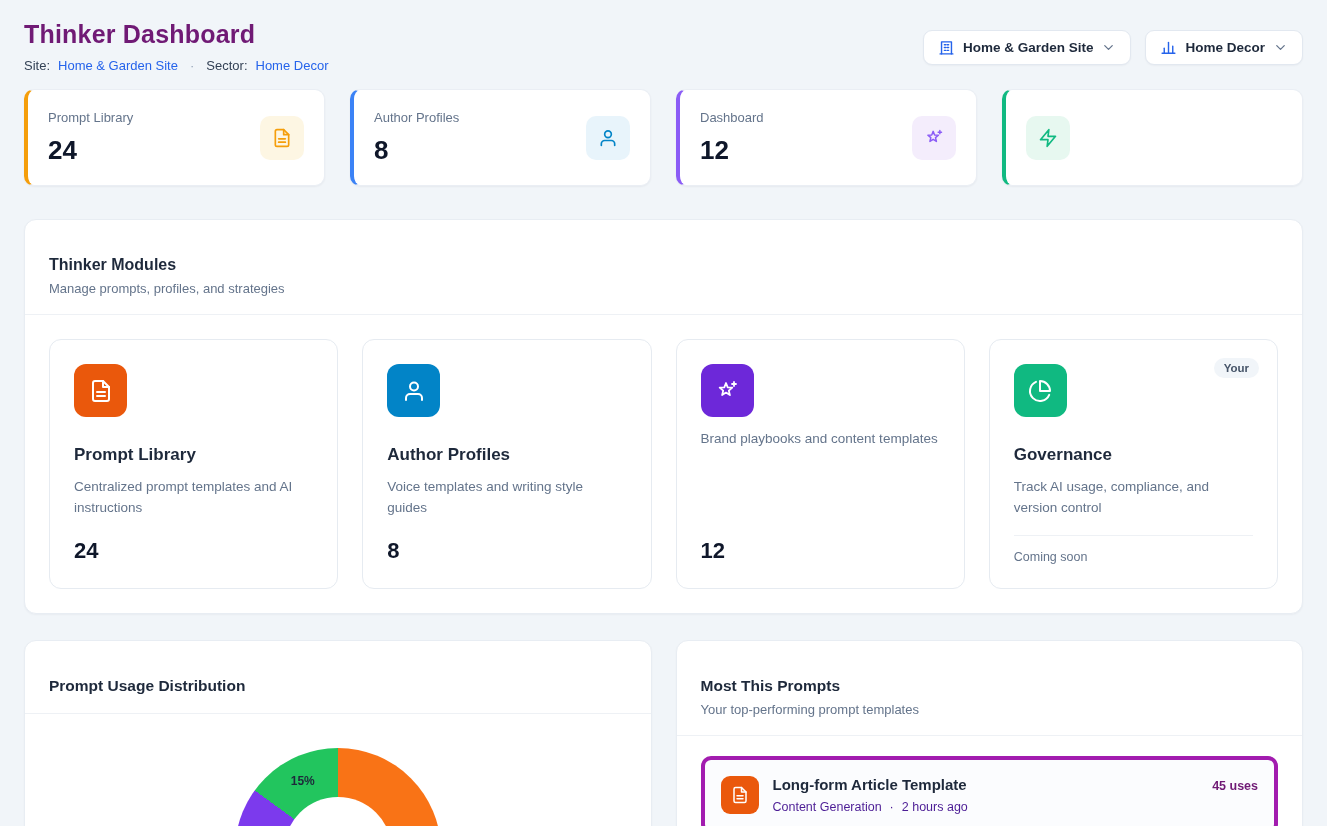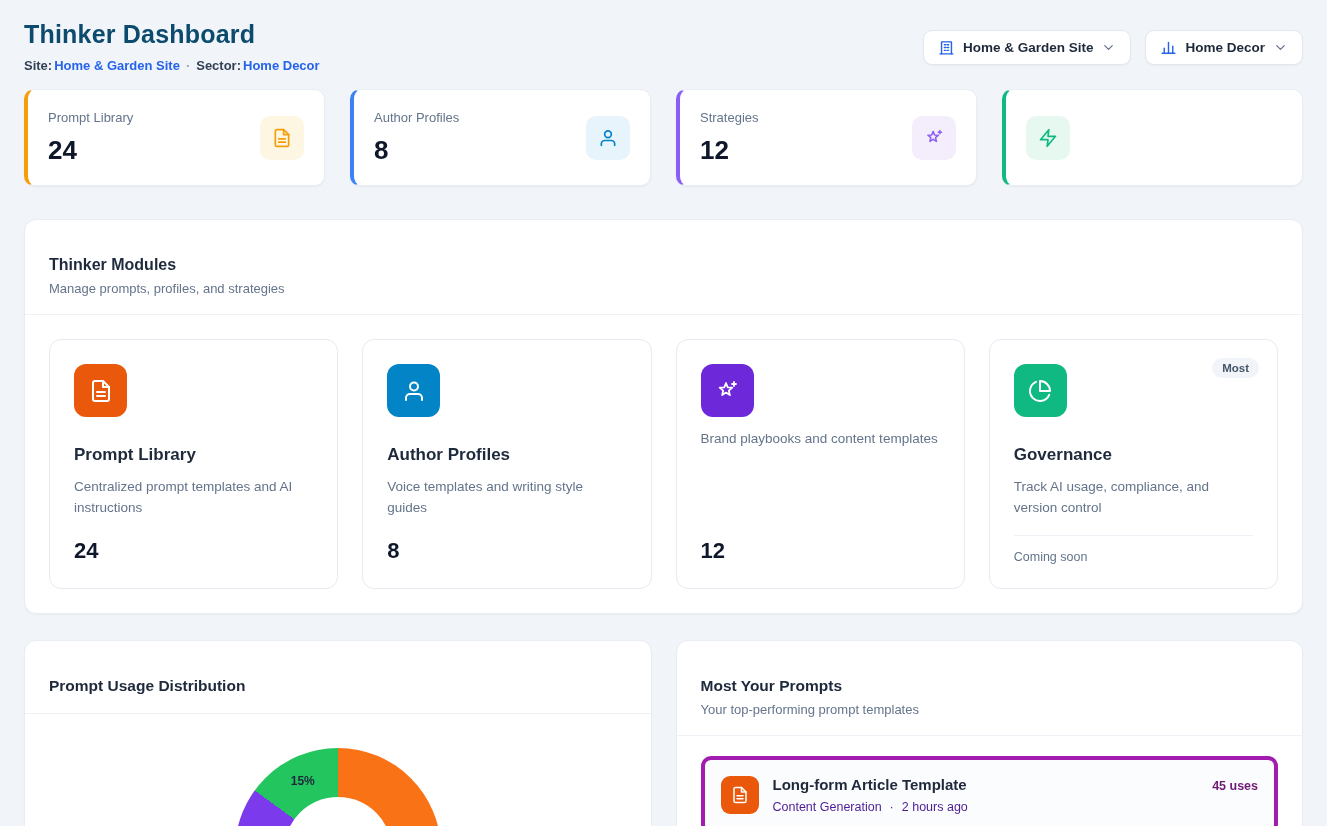--- a/index.html
+++ b/index.html
@@ -6,22 +6,22 @@
   html,body { width:1327px; height:826px; overflow:hidden; }
   body {
     background:#f1f5f9;
     font-family:"Liberation Sans","DejaVu Sans",sans-serif;
     color:#0f172a;
   }
   .page { padding:20px 24px; }
 
   
   .topbar { display:flex; justify-content:space-between; align-items:flex-start; margin-bottom:16px; }
-  .page-title { font-size:25px; font-weight:800; letter-spacing:.2px; color:#0c4a6e; }
-  .subtitle-row { margin-top:9px; font-size:13px; font-weight:700; color:#334155; display:flex; gap:2px; align-items:flex-start; }
+  .page-title { font-size:25px; font-weight:800; letter-spacing:.2px; color:#701a75; }
+  .subtitle-row { margin-top:9px; font-size:13px; font-weight:400; color:#334155; display:flex; gap:8px; align-items:flex-start; }
   .subtitle-row .link { color:#2563eb; cursor:pointer; }
   .subtitle-row .dot { color:#94a3b8; margin:0 4px; }
   .selectors { display:flex; gap:14px; margin-top:10px; }
   .selector-btn {
     display:flex; align-items:center; gap:8px; background:#fff;
     border:1px solid #e2e8f0; border-radius:9px; padding:8px 14px;
     font-size:13.5px; font-weight:600; color:#1e293b; cursor:pointer;
     box-shadow:0 1px 2px rgba(15,23,42,.04);
   }
   .selector-btn svg.lead { color:#2563eb; }
@@ -206,21 +206,21 @@
       </div>
       <div class="stat-icon">
         <svg width="20" height="20" viewBox="0 0 24 24" fill="none" stroke="currentColor" stroke-width="2" stroke-linecap="round" stroke-linejoin="round">
             <use href="#i-user"></use>
           </svg>
       </div>
     </div>
 
     <div class="stat-card c-purple">
       <div>
-        <div class="stat-label">Strategies</div>
+        <div class="stat-label">Dashboard</div>
         <div class="stat-value">12</div>
       </div>
       <div class="stat-icon">
         <svg width="20" height="20" viewBox="0 0 24 24" fill="none" stroke="currentColor" stroke-width="1.8" stroke-linecap="round" stroke-linejoin="round">
             <use href="#i-star"></use>
           </svg>
       </div>
     </div>
 
     <div class="stat-card c-green">
@@ -266,21 +266,21 @@
         <div class="module-icon mi-purple">
           <svg width="24" height="24" viewBox="0 0 24 24" fill="none" stroke="currentColor" stroke-width="1.8" stroke-linecap="round" stroke-linejoin="round">
               <use href="#i-star"></use>
             </svg>
         </div>
         <div class="module-desc">Brand playbooks and content templates</div>
         <div class="module-count">12</div>
       </div>
 
       <div class="module-card">
-        <span class="soon-badge">Most</span>
+        <span class="soon-badge">Your</span>
         <div class="module-icon mi-green">
           <svg width="24" height="24" viewBox="0 0 24 24" fill="none" stroke="currentColor" stroke-width="2" stroke-linecap="round" stroke-linejoin="round">
               <use href="#i-pie"></use>
             </svg>
         </div>
         <div class="module-title">Governance</div>
         <div class="module-desc">Track AI usage, compliance, and version control</div>
         <div class="module-footer">Coming soon</div>
       </div>
 
@@ -297,21 +297,21 @@
       <div class="chart-area">
         <div class="donut" style="background: conic-gradient(rgb(249, 115, 22) 0deg, rgb(249, 115, 22) 162deg, rgb(14, 165, 233) 162deg, rgb(14, 165, 233) 270deg, rgb(124, 58, 237) 270deg, rgb(124, 58, 237) 306deg, rgb(34, 197, 94) 306deg, rgb(34, 197, 94) 360deg);">
           <span class="donut-label">15%</span>
           <div class="donut-hole"></div>
         </div>
       </div>
     </div>
 
     <div class="card">
       <div class="card-header">
-        <div class="card-title" style="font-size:15.5px">Most Your Prompts</div>
+        <div class="card-title" style="font-size:15.5px">Most This Prompts</div>
         <div class="card-subtitle">Your top-performing prompt templates</div>
       </div>
       <div class="divider"></div>
       <div class="prompt-list">
         <div class="prompt-item">
           <div class="prompt-icon">
             <svg width="18" height="18" viewBox="0 0 24 24" fill="none" stroke="currentColor" stroke-width="2" stroke-linecap="round" stroke-linejoin="round">
                 <use href="#i-doc"></use>
               </svg>
           </div>

